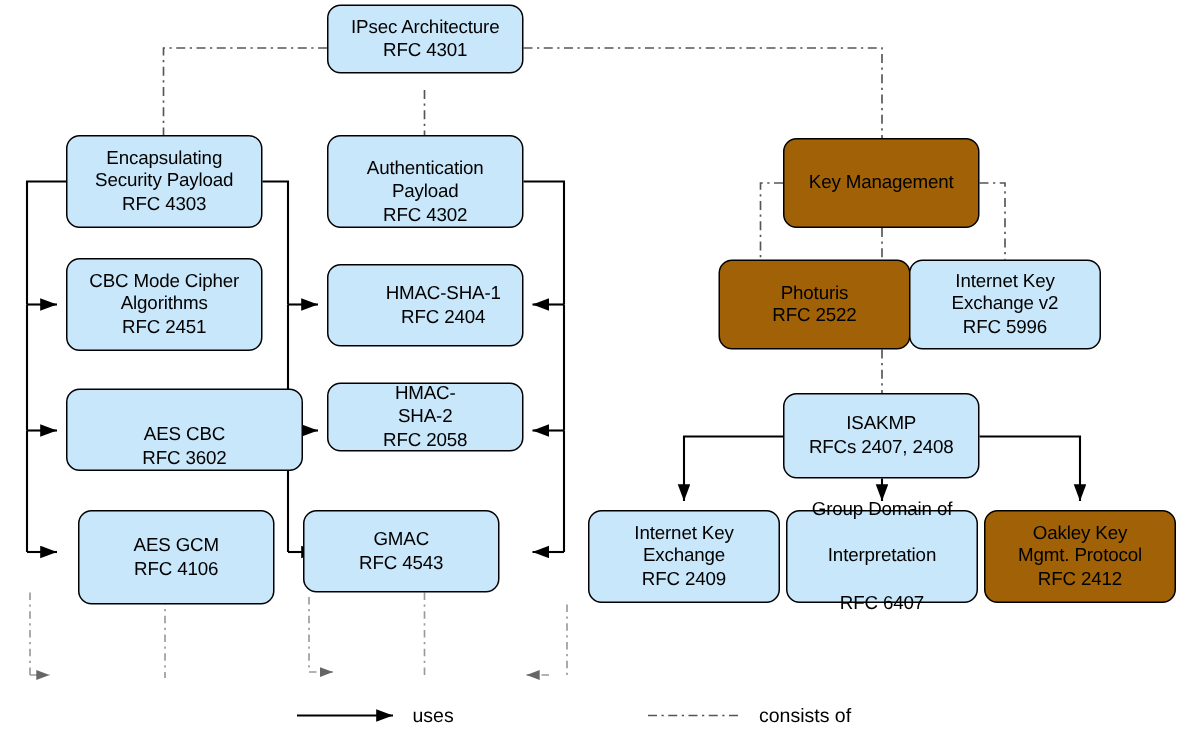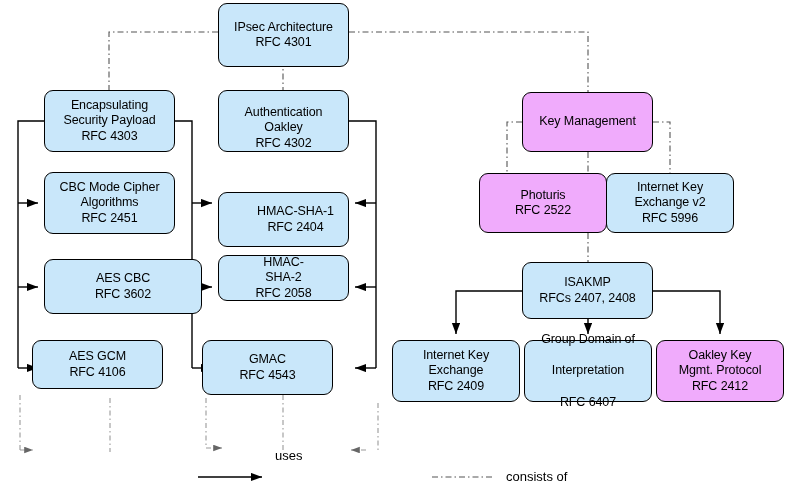--- a/index.html
+++ b/index.html
@@ -17,21 +17,21 @@
     align-items:center;
     justify-content:center;
     text-align:center;
     font-size:12.5px;
     line-height:15.5px;
     color:#000000;
     letter-spacing:-0.1px;
     z-index:5;
   }
   .node.blue{background:#c9e7fa;}
-  .node.white{background:#f0abfc;}
+  .node.white{background:#a16207;}
   .node .ln{display:block;white-space:nowrap;}
   .legend-text{
     position:absolute;
     font-size:13px;
     color:#000000;
     white-space:nowrap;
     z-index:5;
   }
 </style>
 </head>
@@ -105,53 +105,53 @@
 
     <g>
       <path d="M198,477 L262,477" stroke="#000000" stroke-width="1.4" fill="none" marker-end="url(#arrow-black)"></path>
     </g>
     <g>
       <path d="M432,477 L492,477" stroke="#555555" stroke-width="1.1" fill="none" stroke-dasharray="6,3,1.5,3"></path>
     </g>
   </svg>
 
   <div id="nodes-host">
-      <div class="node blue" style="left: 218px; top: 3px; width: 131px; height: 64px;">
+      <div class="node blue" style="left: 218px; top: 3px; width: 131px; height: 46px;">
         <span class="ln">IPsec Architecture</span>
         <span class="ln">RFC 4301</span>
       </div>
       <div class="node blue" style="left: 44px; top: 90px; width: 131px; height: 62px;">
         <span class="ln">Encapsulating</span>
         <span class="ln">Security Payload</span>
         <span class="ln">RFC 4303</span>
       </div>
       <div class="node blue" style="left: 218px; top: 90px; width: 131px; height: 62px; justify-content: flex-end;">
         <span class="ln">Authentication</span>
-        <span class="ln">Oakley</span>
+        <span class="ln">Payload</span>
         <span class="ln">RFC 4302</span>
       </div>
       <div class="node blue" style="left: 44px; top: 172px; width: 131px; height: 62px;">
         <span class="ln">CBC Mode Cipher</span>
         <span class="ln">Algorithms</span>
         <span class="ln">RFC 2451</span>
       </div>
-      <div class="node blue" style="left: 218px; top: 192px; width: 131px; height: 55px; padding-left: 24px;">
+      <div class="node blue" style="left: 218px; top: 176px; width: 131px; height: 55px; padding-left: 24px;">
         <span class="ln">HMAC-SHA-1</span>
         <span class="ln">RFC 2404</span>
       </div>
-      <div class="node blue" style="left: 44px; top: 259px; width: 158px; height: 55px;">
+      <div class="node blue" style="left: 44px; top: 259px; width: 158px; height: 55px; justify-content: flex-end;">
         <span class="ln">AES CBC</span>
         <span class="ln">RFC 3602</span>
       </div>
       <div class="node blue" style="left: 218px; top: 255px; width: 131px; height: 46px; justify-content: center;">
         <span class="ln">HMAC-</span>
         <span class="ln">SHA-2</span>
         <span class="ln">RFC 2058</span>
       </div>
-      <div class="node blue" style="left: 32px; top: 340px; width: 131px; height: 49px;">
+      <div class="node blue" style="left: 52px; top: 340px; width: 131px; height: 63px;">
         <span class="ln">AES GCM</span>
         <span class="ln">RFC 4106</span>
       </div>
       <div class="node blue" style="left: 202px; top: 340px; width: 131px; height: 55px; align-items: center;">
         <span class="ln">GMAC</span>
         <span class="ln">RFC 4543</span>
       </div>
       <div class="node white" style="left: 522px; top: 92px; width: 131px; height: 60px;">
         <span class="ln">Key Management</span>
       </div>
@@ -178,16 +178,16 @@
         <span class="ln">Interpretation</span>
         <span class="ln">RFC 6407</span>
       </div>
       <div class="node white" style="left: 656px; top: 340px; width: 128px; height: 62px;">
         <span class="ln">Oakley Key</span>
         <span class="ln">Mgmt. Protocol</span>
         <span class="ln">RFC 2412</span>
       </div>
     </div>
 
-  <div class="legend-text" style="left:275px;top:448px;text-align:center;">uses</div>
+  <div class="legend-text" style="left:275px;top:469px;text-align:center;">uses</div>
   <div class="legend-text" style="left:506px;top:469px;">consists of</div>
 
 </div>
 
 </body></html>

